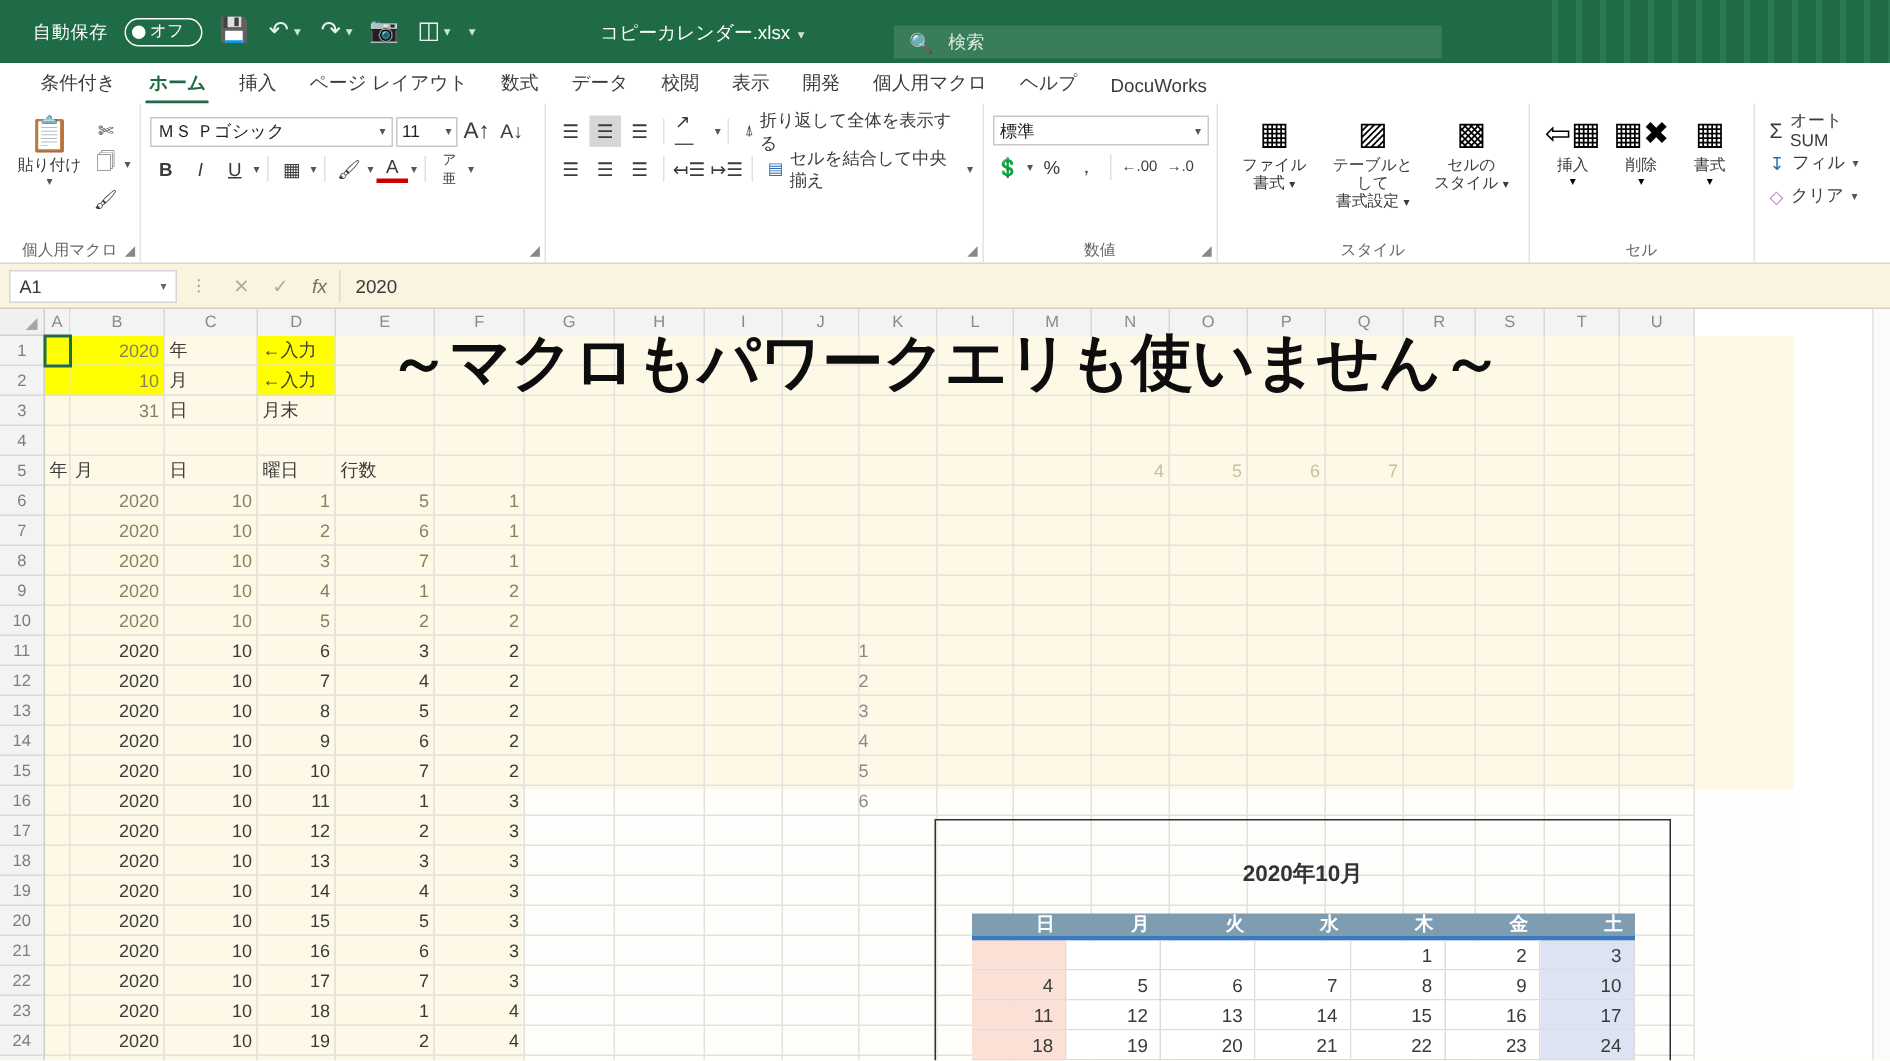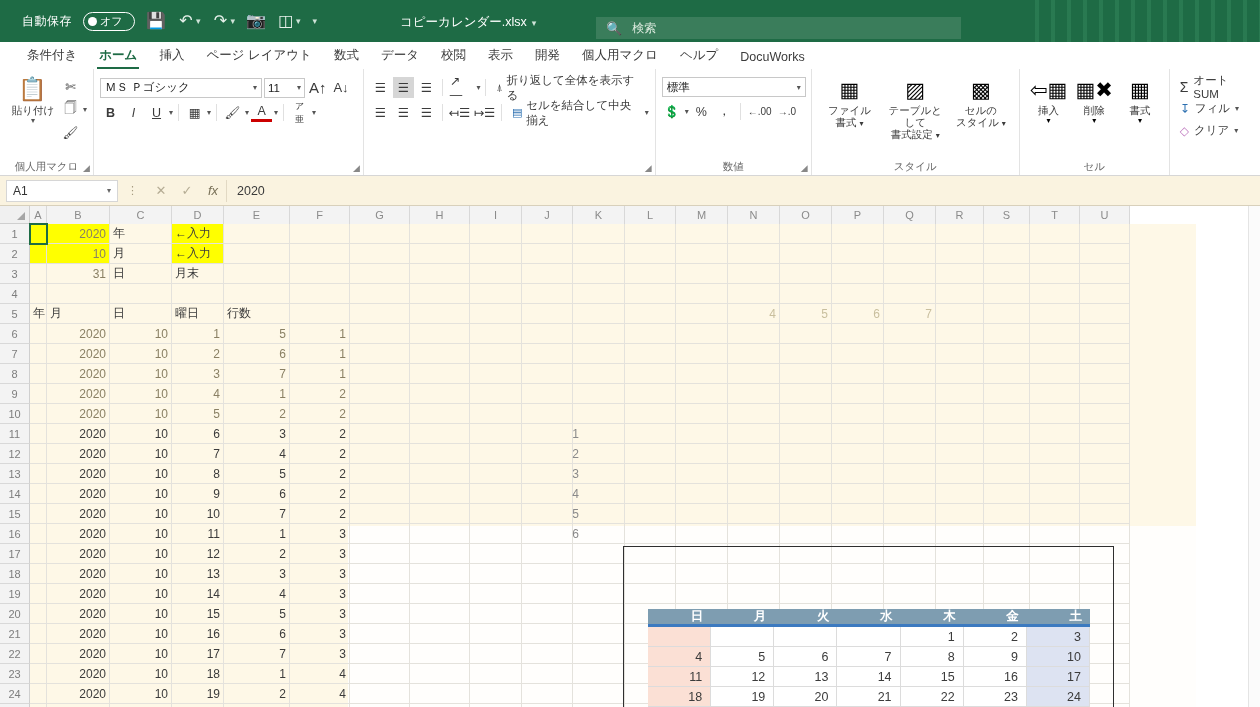--- a/index.html
+++ b/index.html
@@ -1418,20 +1418,21 @@
         <div class="cell r" style="left: 290px; top: 498px; width: 60px;">
           <span>4</span>
         </div>
         <div class="weeknum" style="left: 533px; top: 218px;">1</div>
         <div class="weeknum" style="left: 533px; top: 238px;">2</div>
         <div class="weeknum" style="left: 533px; top: 258px;">3</div>
         <div class="weeknum" style="left: 533px; top: 278px;">4</div>
         <div class="weeknum" style="left: 533px; top: 298px;">5</div>
         <div class="weeknum" style="left: 533px; top: 318px;">6</div>
         <div class="cal">
+          <div class="cal-title">2020年10月</div>
           <div class="cal-grid">
             <div class="cal-hrow">
               <div class="cal-hcell">日</div>
               <div class="cal-hcell">月</div>
               <div class="cal-hcell">火</div>
               <div class="cal-hcell">水</div>
               <div class="cal-hcell">木</div>
               <div class="cal-hcell">金</div>
               <div class="cal-hcell">土</div>
             </div>
@@ -1519,15 +1520,16 @@
                 <span>24</span>
               </div>
             </div>
           </div>
         </div>
       </div>
   </div>
   <div class="vscroll"></div>
 
   <div class="overlay">
+    <div class="ov2">～マクロもパワークエリも使いません～</div>
   </div>
 
 </div>
 
 </body></html>

